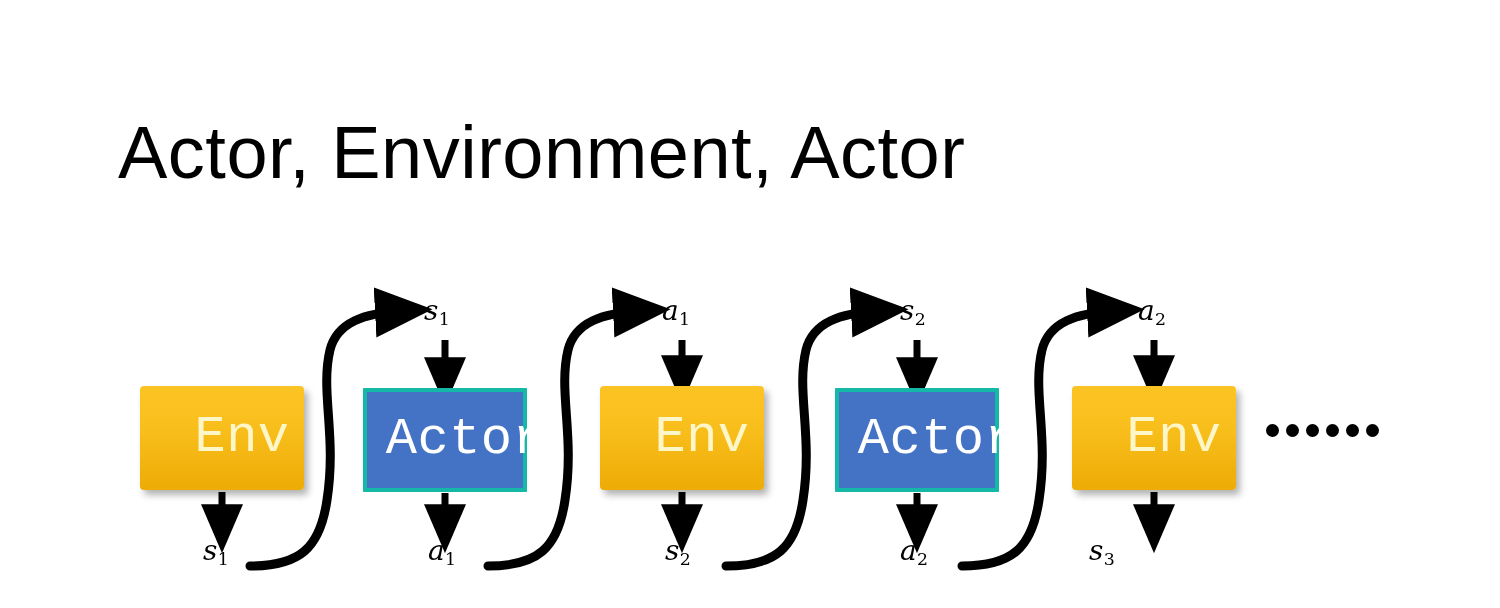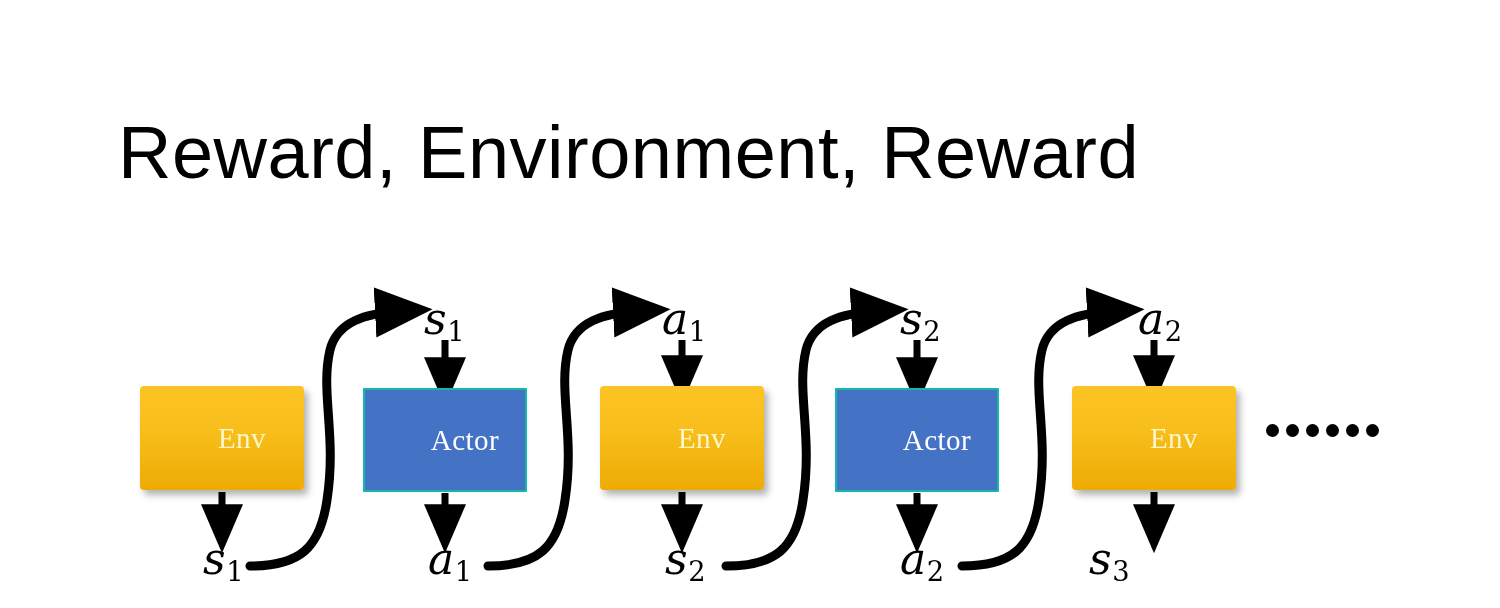--- a/index.html
+++ b/index.html
@@ -42,50 +42,50 @@
   .node-box {
     position: absolute;
     width: 164px;
     height: 104px;
     box-sizing: border-box;
     display: flex;
     align-items: center;
     justify-content: center;
   }
   .node-box .node-label {
-    font-family: Liberation Serif, serif;
-    font-size: 29px;
+    font-family: Liberation Mono, monospace;
+    font-size: 52px;
     font-weight: 400;
     line-height: 1;
     letter-spacing: 0.5px;
     margin-left: 40px;
   }
   .env-box {
     background: linear-gradient(180deg, #fcc324 0%, #f8bf1c 40%, #eeab06 100%);
     border-radius: 4px;
     box-shadow: 4px 5px 7px rgba(0,0,0,0.30);
   }
   .env-box .node-label {
     color: #fdf6c8;
   }
   .actor-box {
     background: #4472c4;
-    border: 2px solid #14b8a6;
+    border: 4px solid #14b8a6;
     border-radius: 1px;
   }
   .actor-box .node-label {
     color: #ffffff;
   }
 
   
   .math-label {
     position: absolute;
     font-family: "DejaVu Serif", serif;
     font-style: italic;
-    font-size: 44px;
+    font-size: 28px;
     color: #000000;
     line-height: 1;
     white-space: nowrap;
   }
   .math-label sub {
     font-size: 0.62em;
     font-style: normal;
     vertical-align: baseline;
     position: relative;
     top: 0.26em;
@@ -114,21 +114,21 @@
     top: 0;
     width: 1500px;
     height: 608px;
     overflow: visible;
     pointer-events: none;
   }
 </style>
 </head>
 <body>
 
-<div id="slide-title">Reward, Environment, Reward</div>
+<div id="slide-title">Actor, Environment, Actor</div>
 
 <div id="diagram">
 
   <svg class="arrow-layer" viewBox="0 0 1500 608">
     <defs>
       <marker id="vhead" markerWidth="7" markerHeight="6" refX="3.4" refY="3" orient="auto" markerUnits="strokeWidth">
         <path d="M0,0 L7,3 L0,6 z" fill="#000000"></path>
       </marker>
       <marker id="chead" markerWidth="6.4" markerHeight="5.6" refX="3.0" refY="2.8" orient="auto" markerUnits="strokeWidth">
         <path d="M0,0 L6.4,2.8 L0,5.6 z" fill="#000000"></path>

